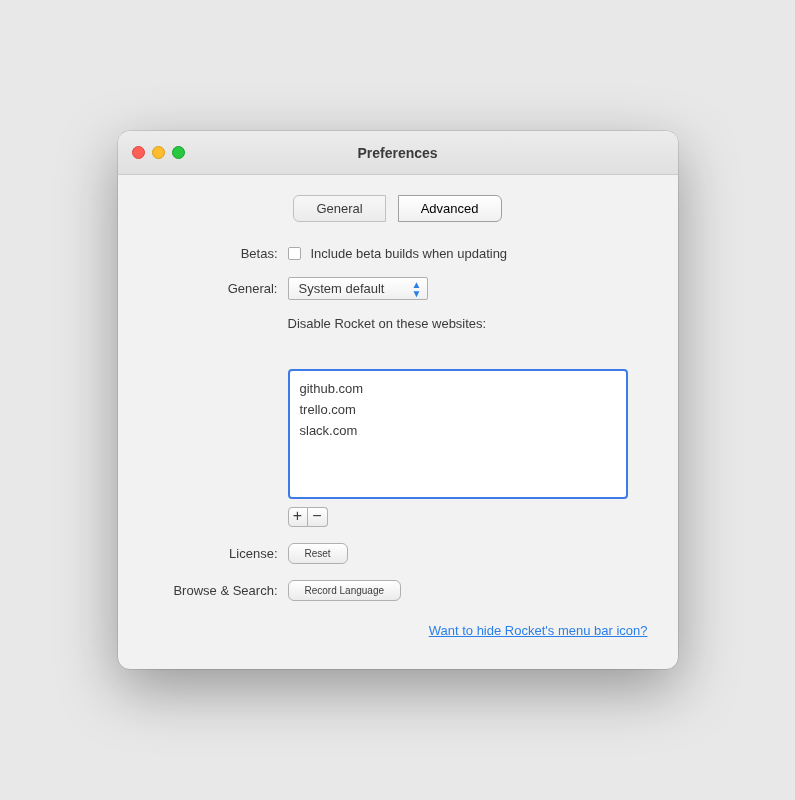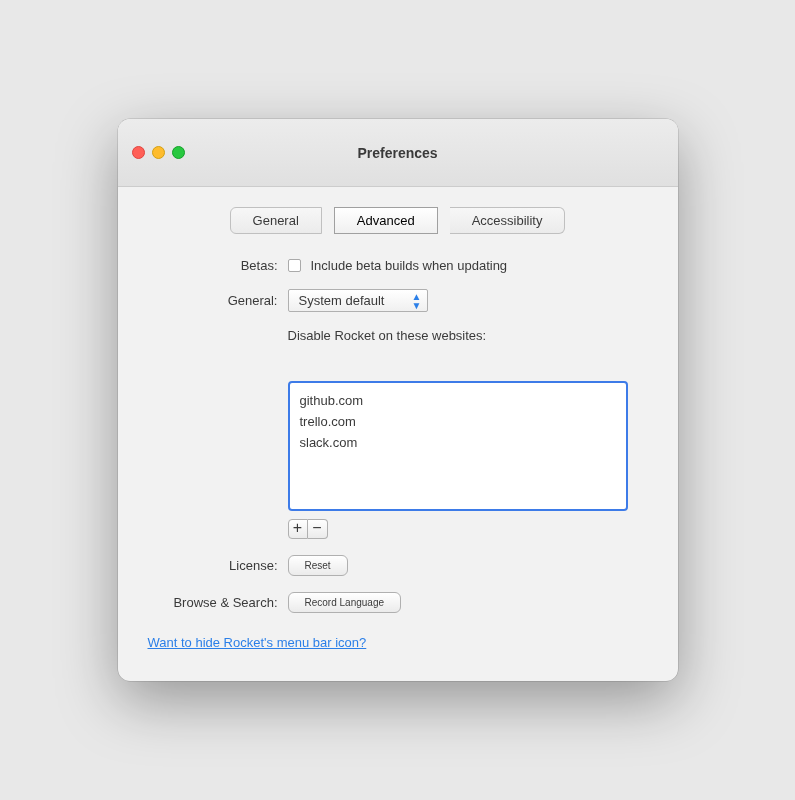--- a/index.html
+++ b/index.html
@@ -21,21 +21,21 @@
     .window {
       width: 560px;
       background: #f2f2f2;
       border-radius: 12px;
       box-shadow: 0 20px 60px rgba(0,0,0,0.35), 0 0 0 0.5px rgba(0,0,0,0.2);
       overflow: hidden;
     }
 
     .title-bar {
       background: linear-gradient(to bottom, #ececec, #e0e0e0);
-      height: 68px;
+      height: 44px;
       display: flex;
       align-items: center;
       justify-content: center;
       position: relative;
       border-bottom: 1px solid #ccc;
     }
 
     .title-bar-buttons {
       position: absolute;
       left: 14px;
@@ -252,21 +252,21 @@
       border-radius: 6px;
       padding: 4px 16px;
       font-size: 10px;
       color: #3a3a3a;
       cursor: pointer;
       font-family: inherit;
     }
 
     
     .bottom-link {
-      text-align: left;
+      text-align: right;
       margin-top: 20px;
     }
 
     .bottom-link a {
       color: #2b7fe8;
       font-size: 13px;
       text-decoration: underline;
       cursor: pointer;
     }
   </style>
@@ -285,23 +285,20 @@
   </div>
 
   <div class="content">
 
     <div class="tab-bar">
       <div class="tab">
         <span>General</span>
       </div>
       <div class="tab active">
         <span>Advanced</span>
-      </div>
-      <div class="tab">
-        <span>Accessibility</span>
       </div>
     </div>
 
     <div class="form-row">
       <span class="form-label">Betas:</span>
       <div class="checkbox-row">
         <input type="checkbox" class="checkbox" style="">
         <span class="checkbox-label">Include beta builds when updating</span>
       </div>
     </div>

